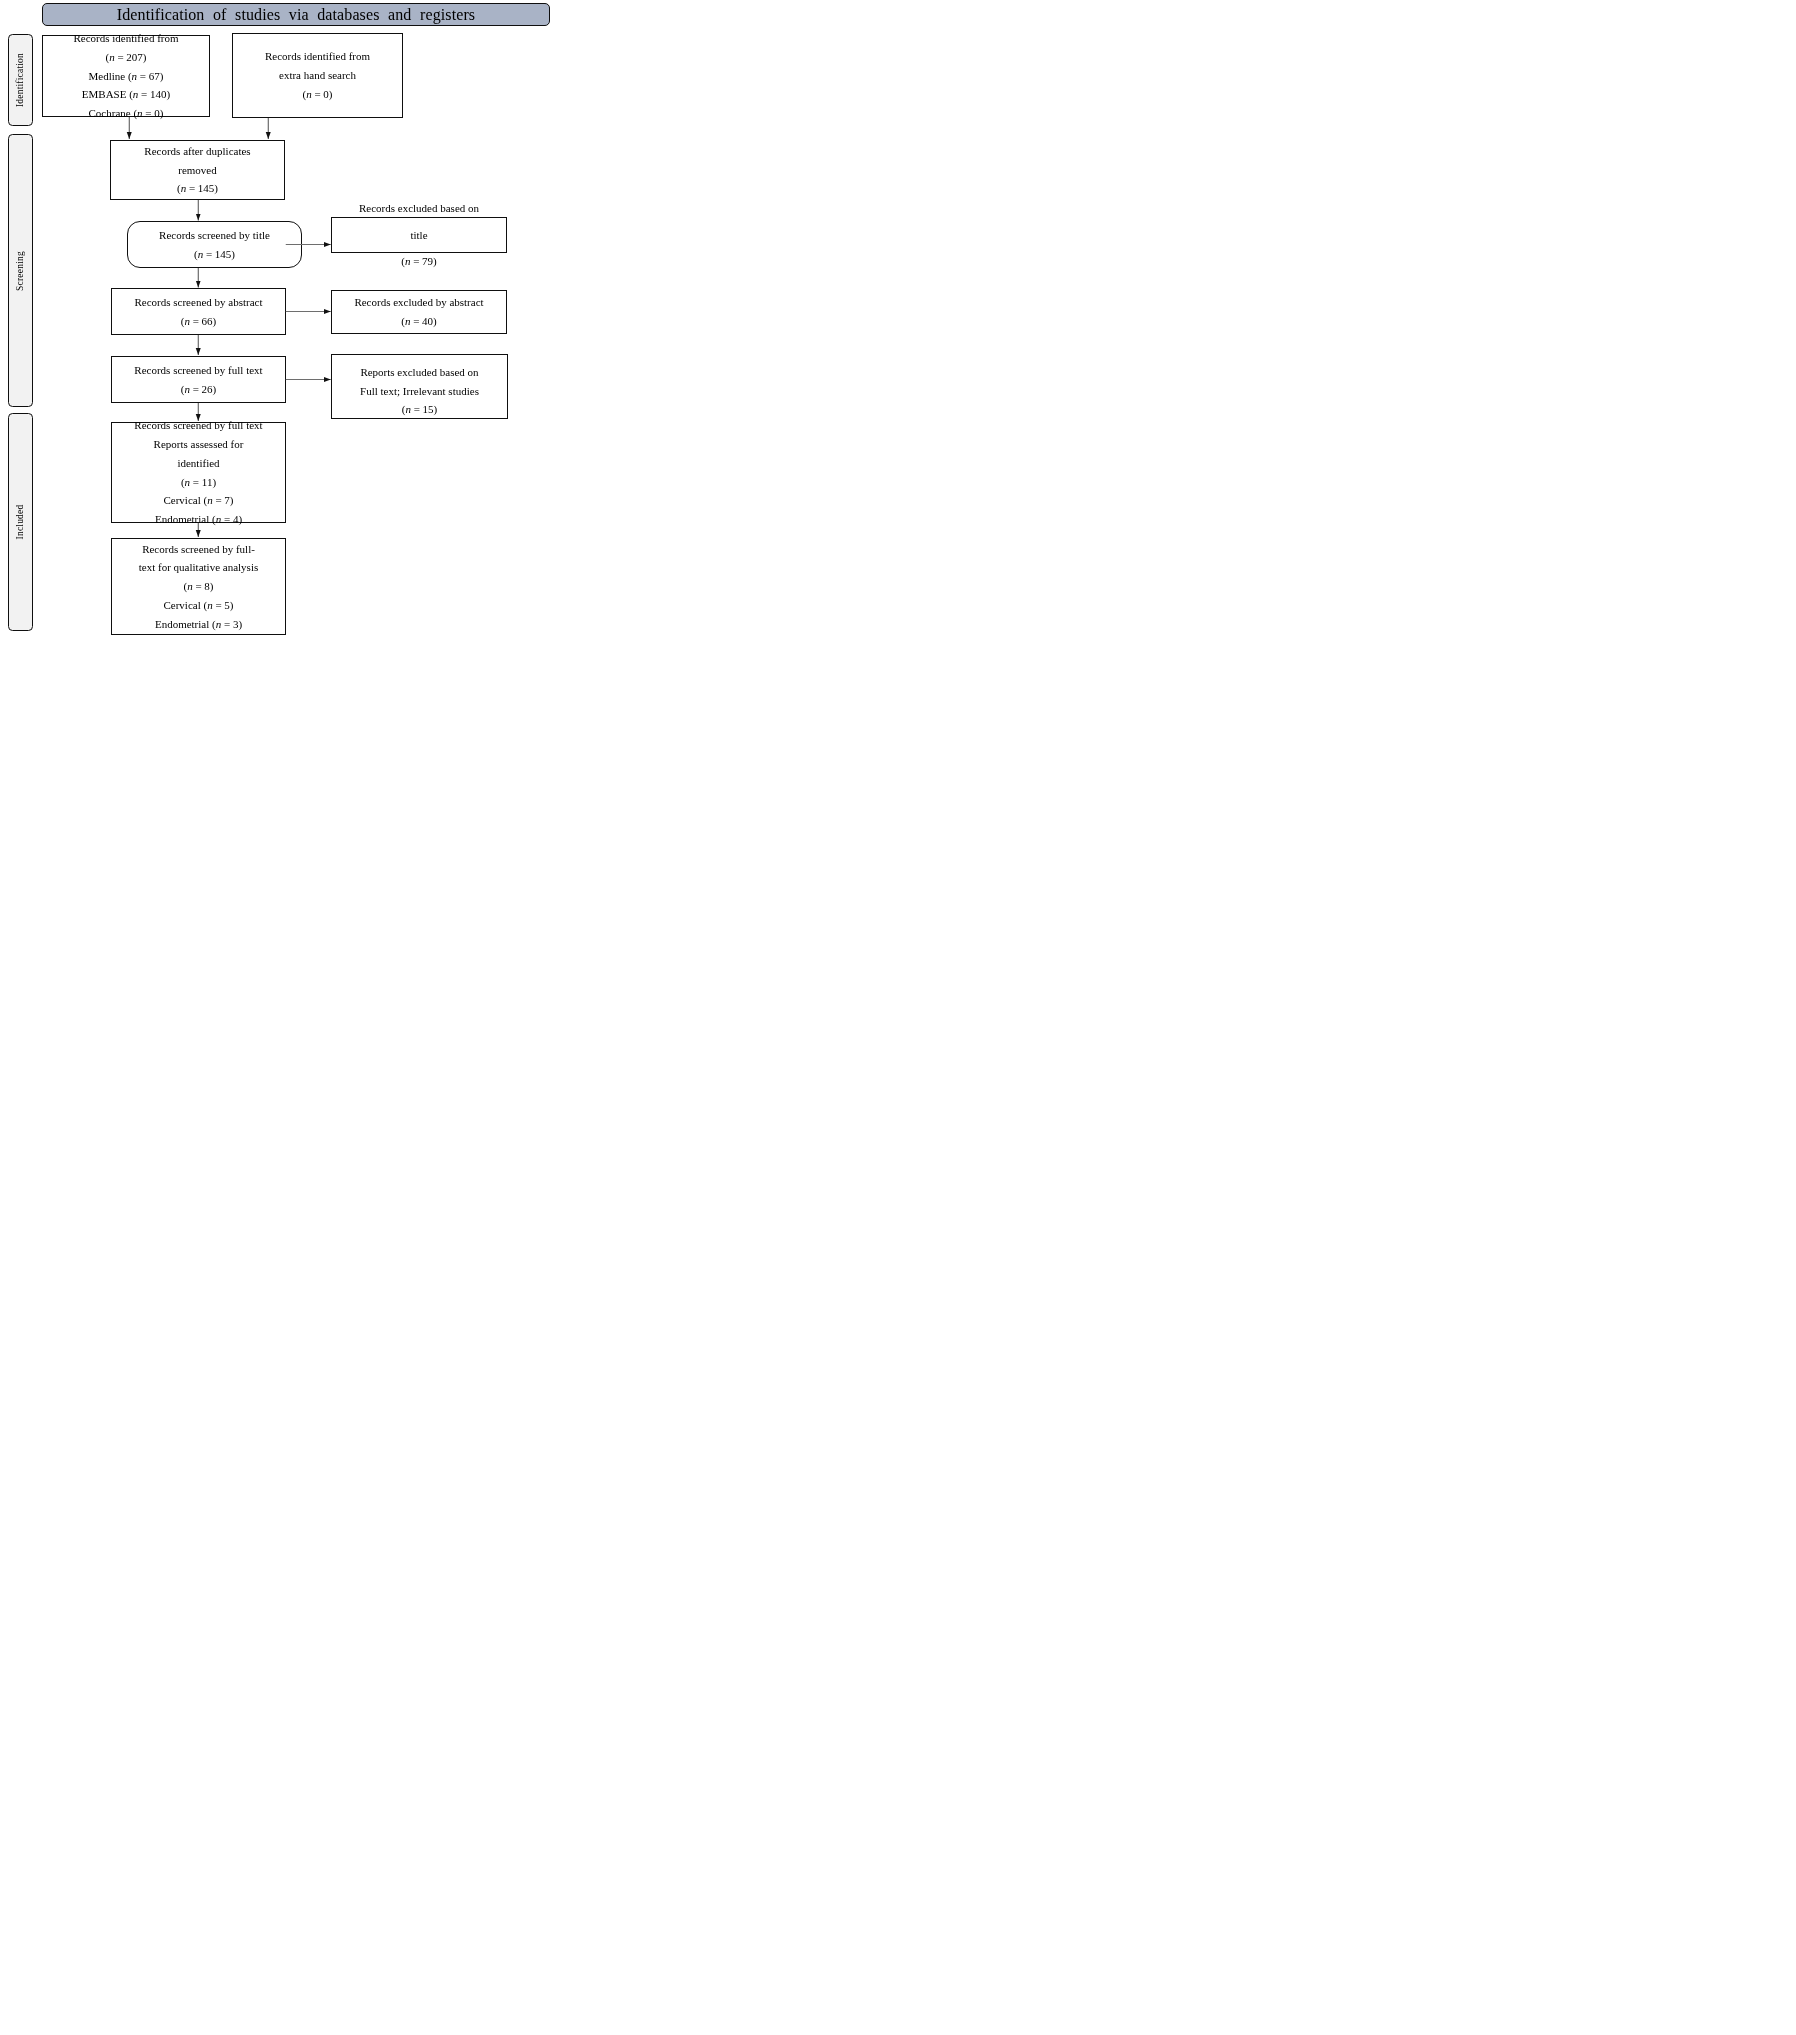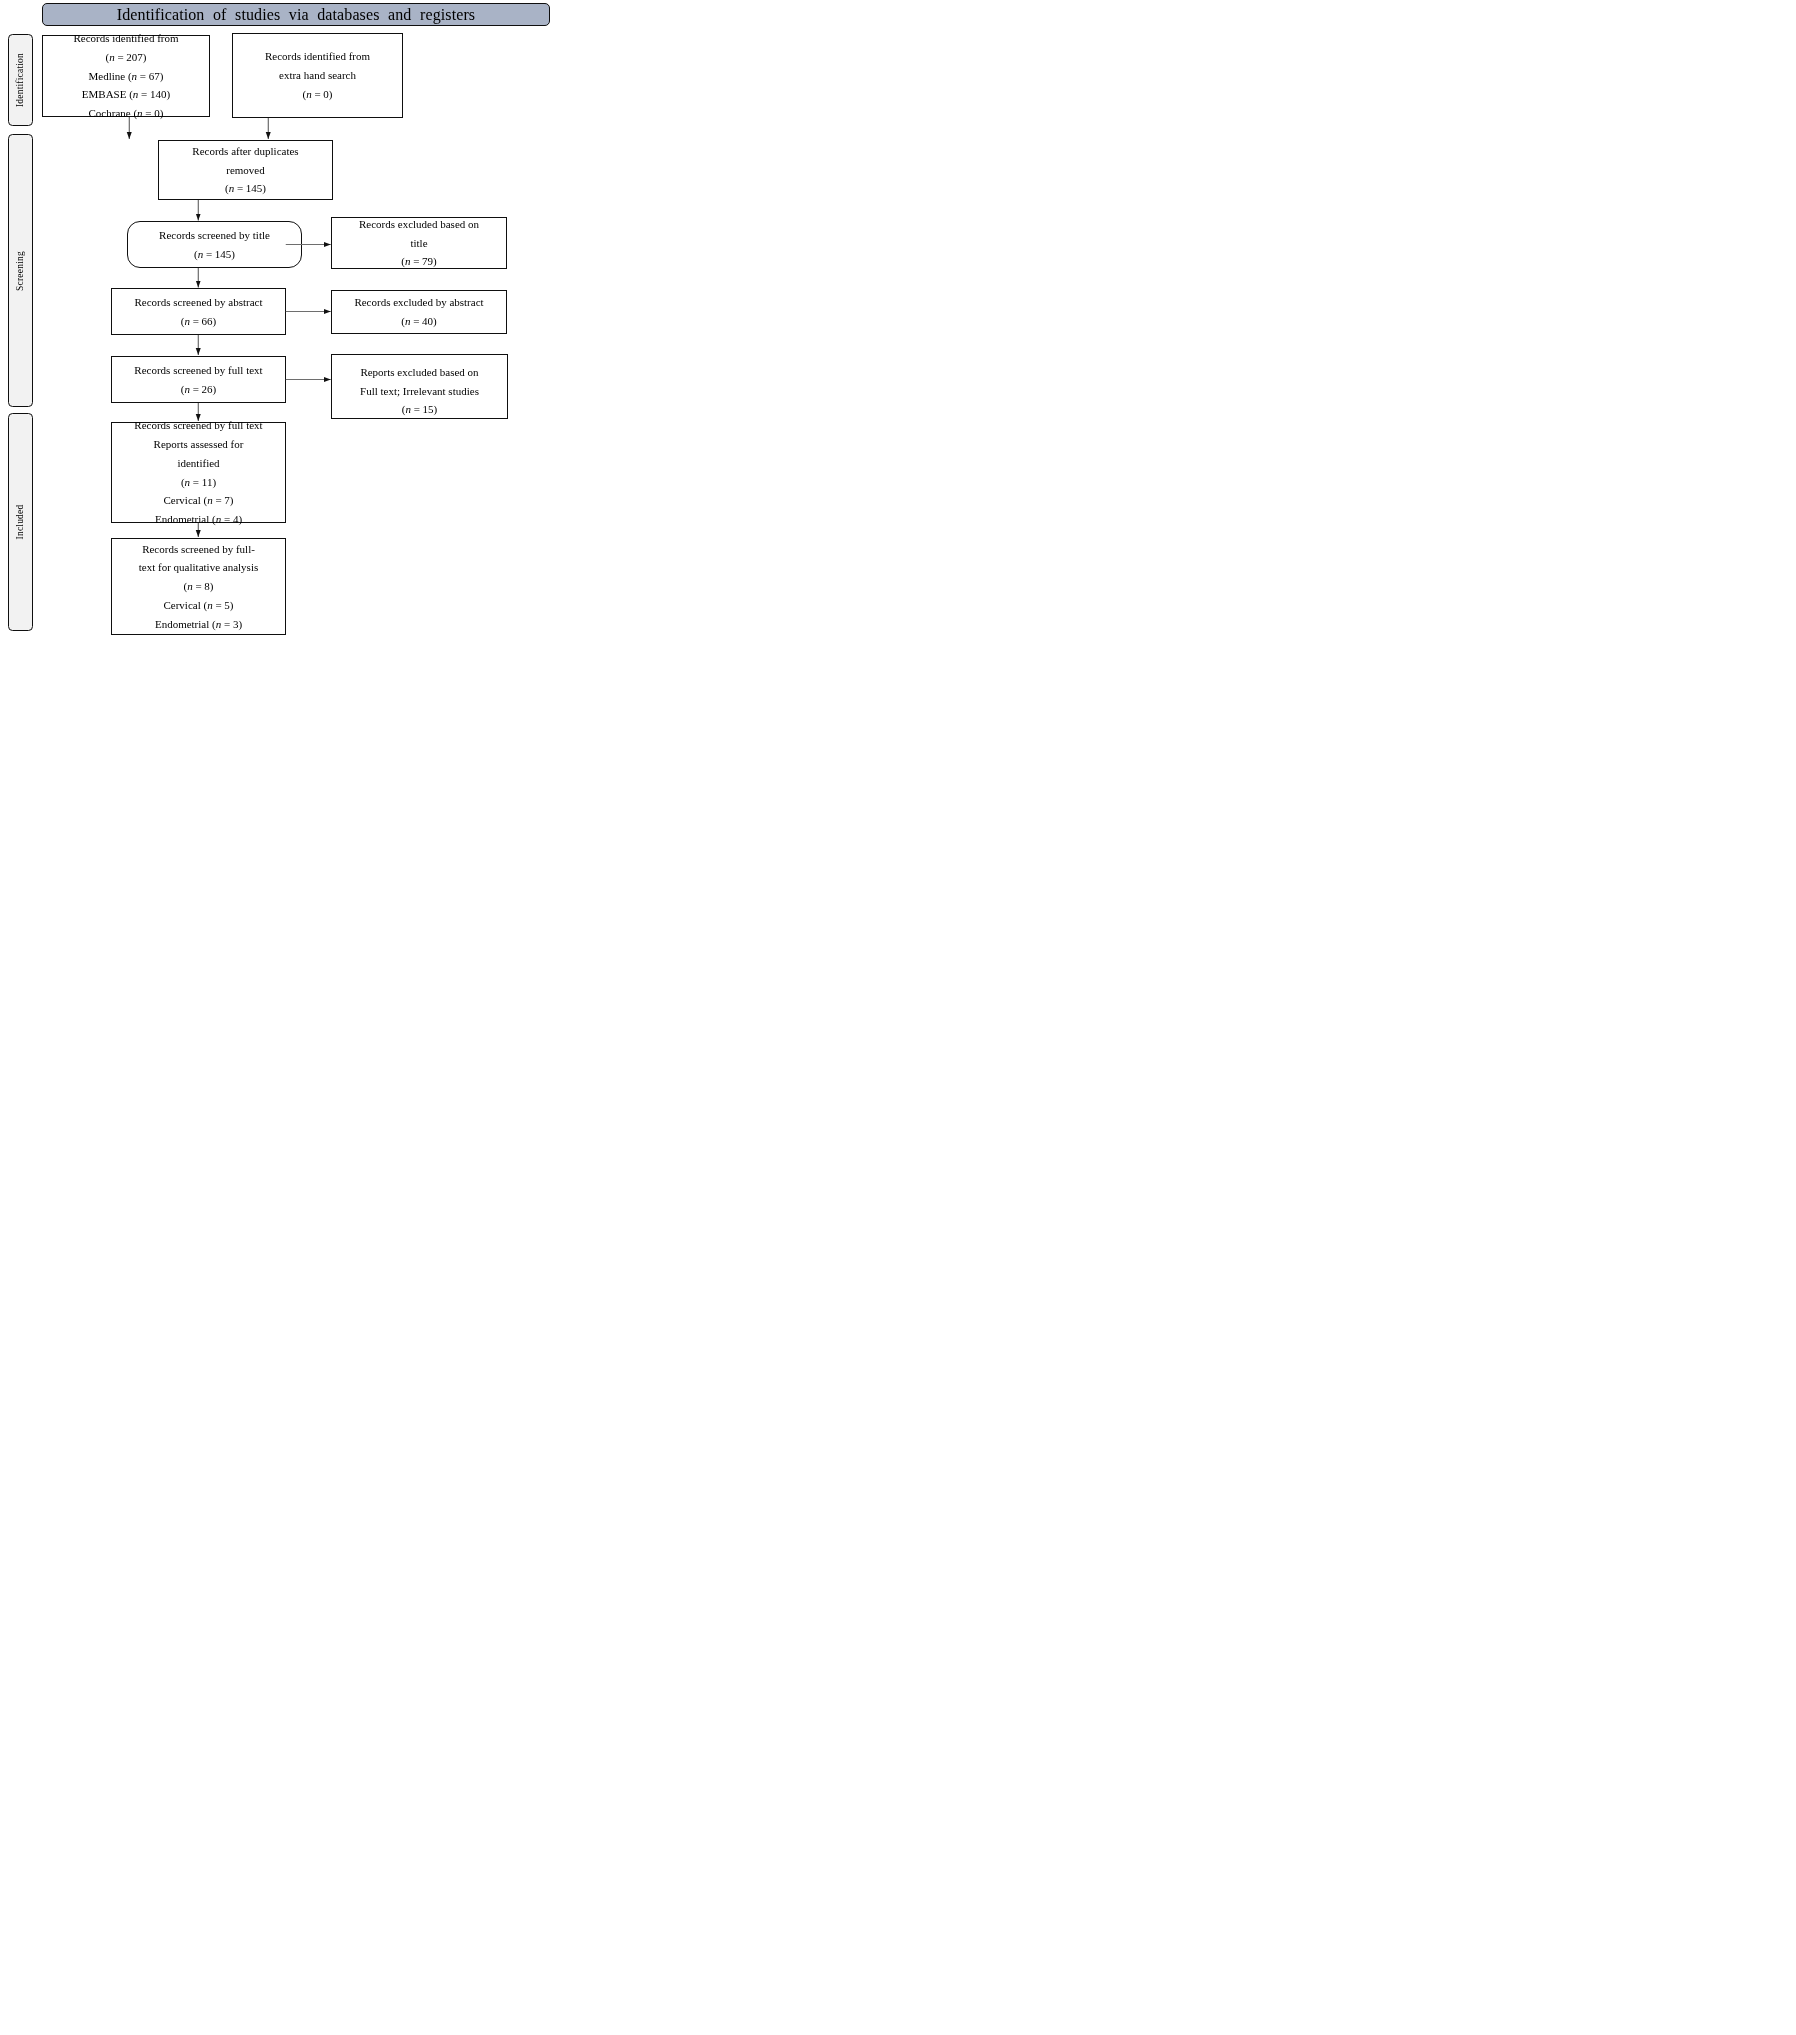--- a/index.html
+++ b/index.html
@@ -93,32 +93,32 @@
       <div>EMBASE (<i>n</i> = 140)</div>
       <div>Cochrane (<i>n</i> = 0)</div>
     </div>
 
   <div class="fbox" style="left:232px;top:33px;width:171px;height:85px;border-width:1.8px;">
       <div>Records identified from</div>
       <div>extra hand search</div>
       <div>(<i>n</i> = 0)</div>
     </div>
 
-  <div class="fbox" style="left:110px;top:140px;width:175px;height:60px;margin-left:48px;">
+  <div class="fbox" style="left:110px;top:140px;width:175px;height:60px;">
       <div>Records after duplicates</div>
       <div>removed</div>
       <div>(<i>n</i> = 145)</div>
     </div>
 
   <div class="fbox" style="left:127px;top:221px;width:175px;height:47px;border-radius:13px;">
       <div>Records screened by title</div>
       <div>(<i>n</i> = 145)</div>
     </div>
 
-  <div class="fbox" style="left:331px;top:217px;width:176px;height:52px;">
+  <div class="fbox" style="left:331px;top:217px;width:176px;height:36px;gap:8px;">
       <div>Records excluded based on</div>
       <div>title</div>
       <div>(<i>n</i> = 79)</div>
     </div>
 
   <div class="fbox" style="left:111px;top:288px;width:175px;height:47px;">
       <div>Records screened by abstract</div>
       <div>(<i>n</i> = 66)</div>
     </div>
 

